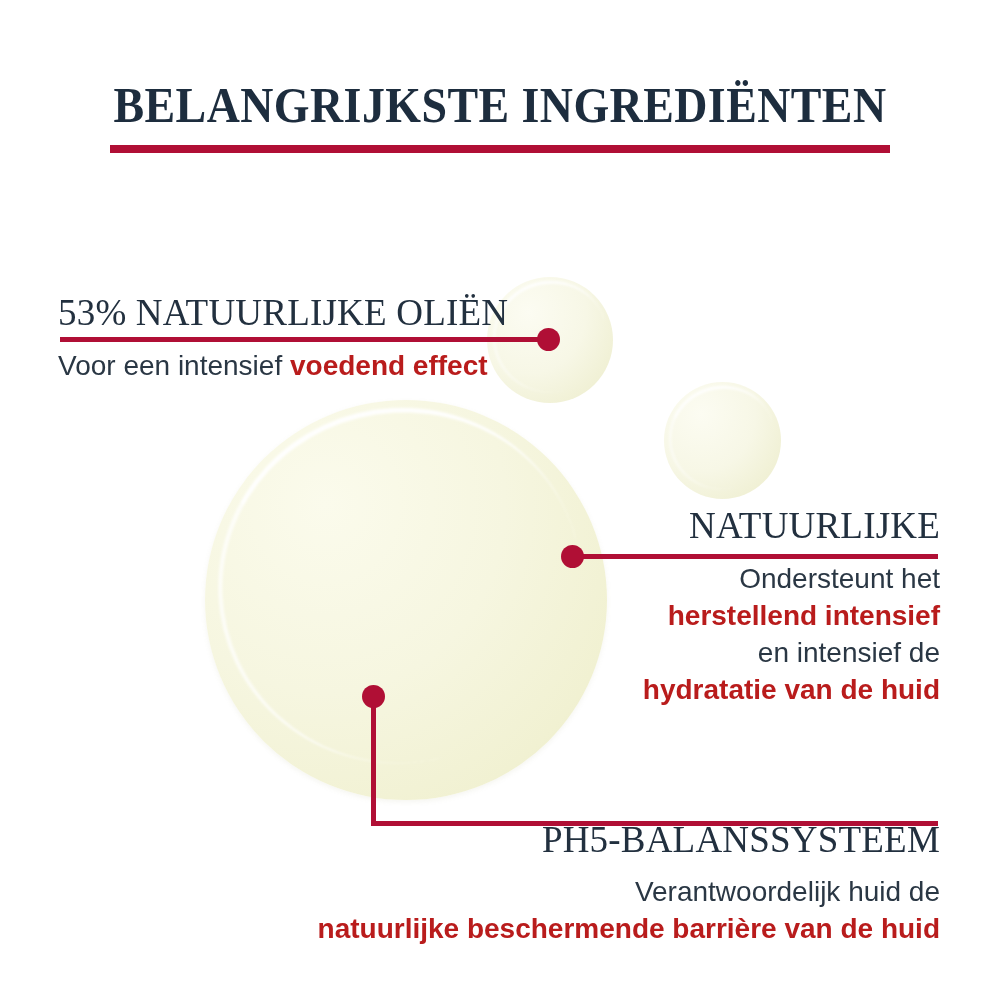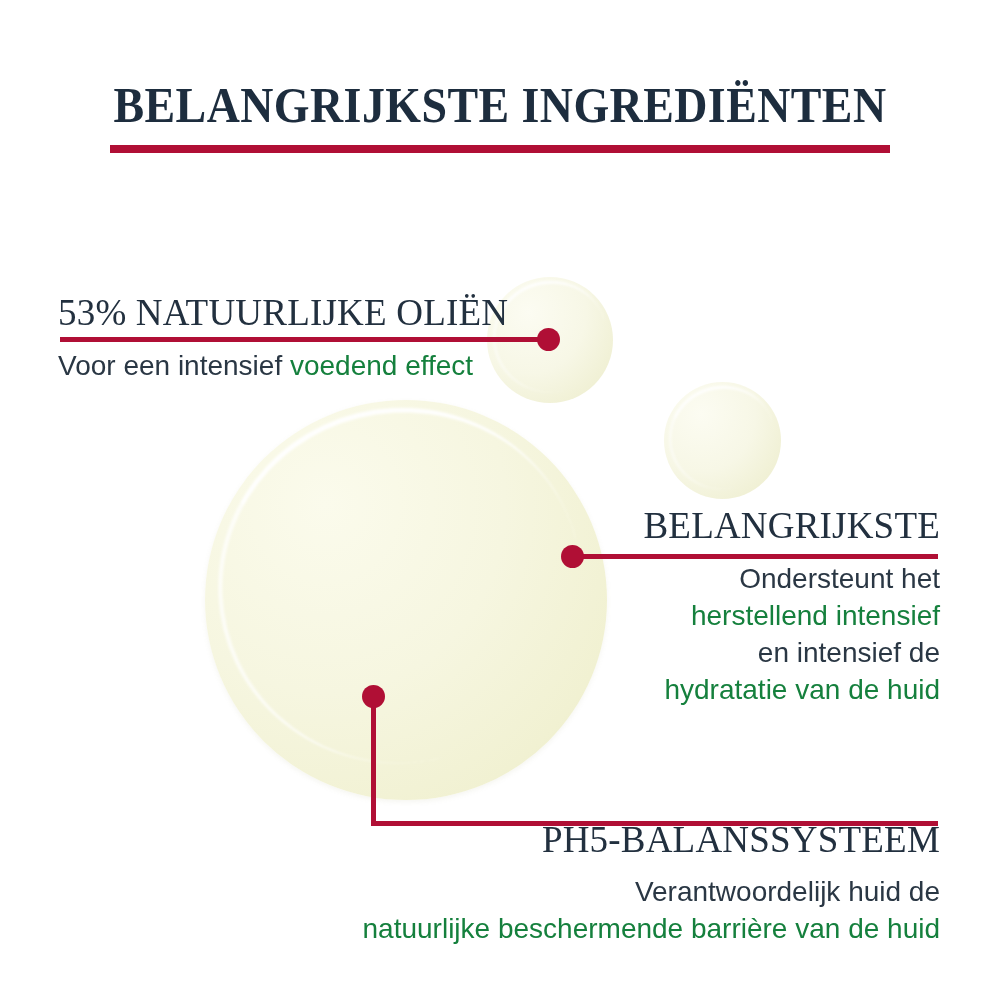--- a/index.html
+++ b/index.html
@@ -161,22 +161,22 @@
     white-space: nowrap;
   }
   .callout-body {
     font-family: "Liberation Sans", sans-serif;
     color: #2a3744;
     font-size: 28px;
     line-height: 37px;
     font-weight: 400;
   }
   .callout-body b {
-    font-weight: 400;
-    color: #15803d;
+    font-weight: 700;
+    color: #b91c1c;
   }
 
   .callout-1 {
     position: absolute;
     left: 58px;
     top: 292px;
     width: 500px;
     text-align: left;
   }
   .callout-1 .callout-body { margin-top: 13px; }
@@ -229,21 +229,21 @@
   <div class="leader-dot lead3-dot"></div>
 
   <div class="callout-1">
     <div class="callout-heading">53% NATUURLIJKE OLIËN</div>
     <div class="callout-body">
       <span>Voor een intensief </span><b>voedend effect</b>
     </div>
   </div>
 
   <div class="callout-2">
-    <div class="callout-heading">BELANGRIJKSTE</div>
+    <div class="callout-heading">NATUURLIJKE</div>
     <div class="callout-body">
       <span>Ondersteunt het</span><br>
       <b>herstellend intensief</b><br>
       <span>en intensief de</span><br>
       <b>hydratatie van de huid</b>
     </div>
   </div>
 
   <div class="callout-3">
     <div class="callout-heading">PH5-BALANSSYSTEEM</div>

